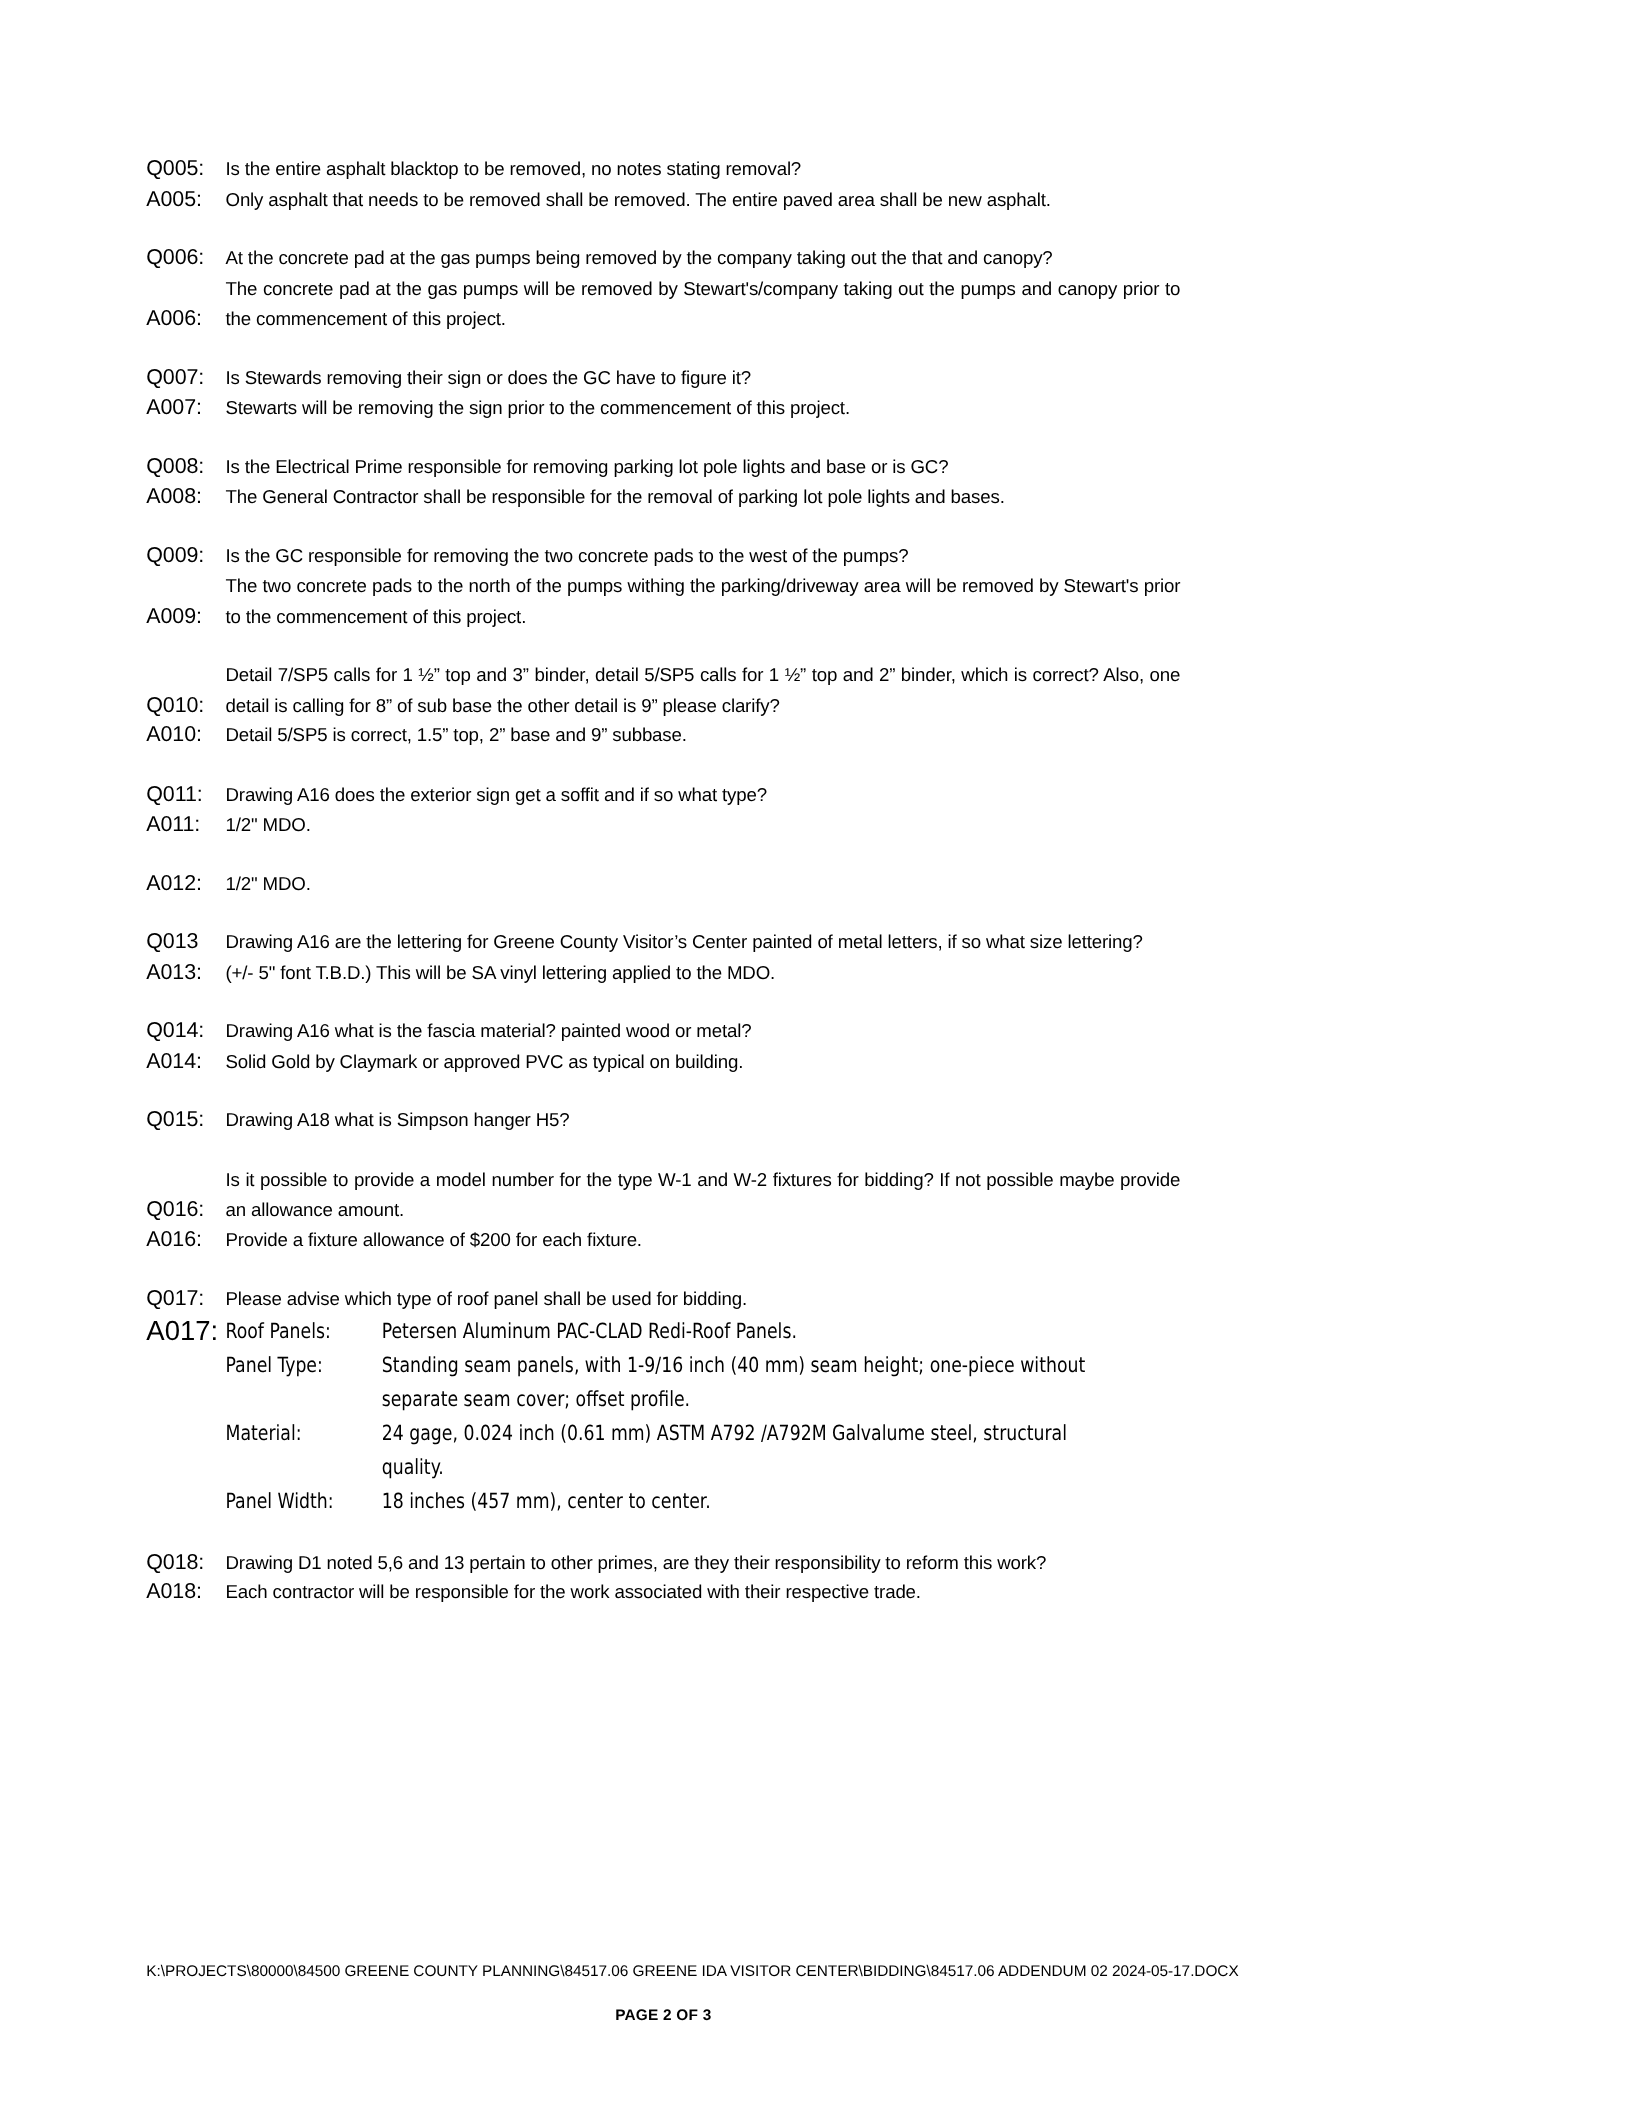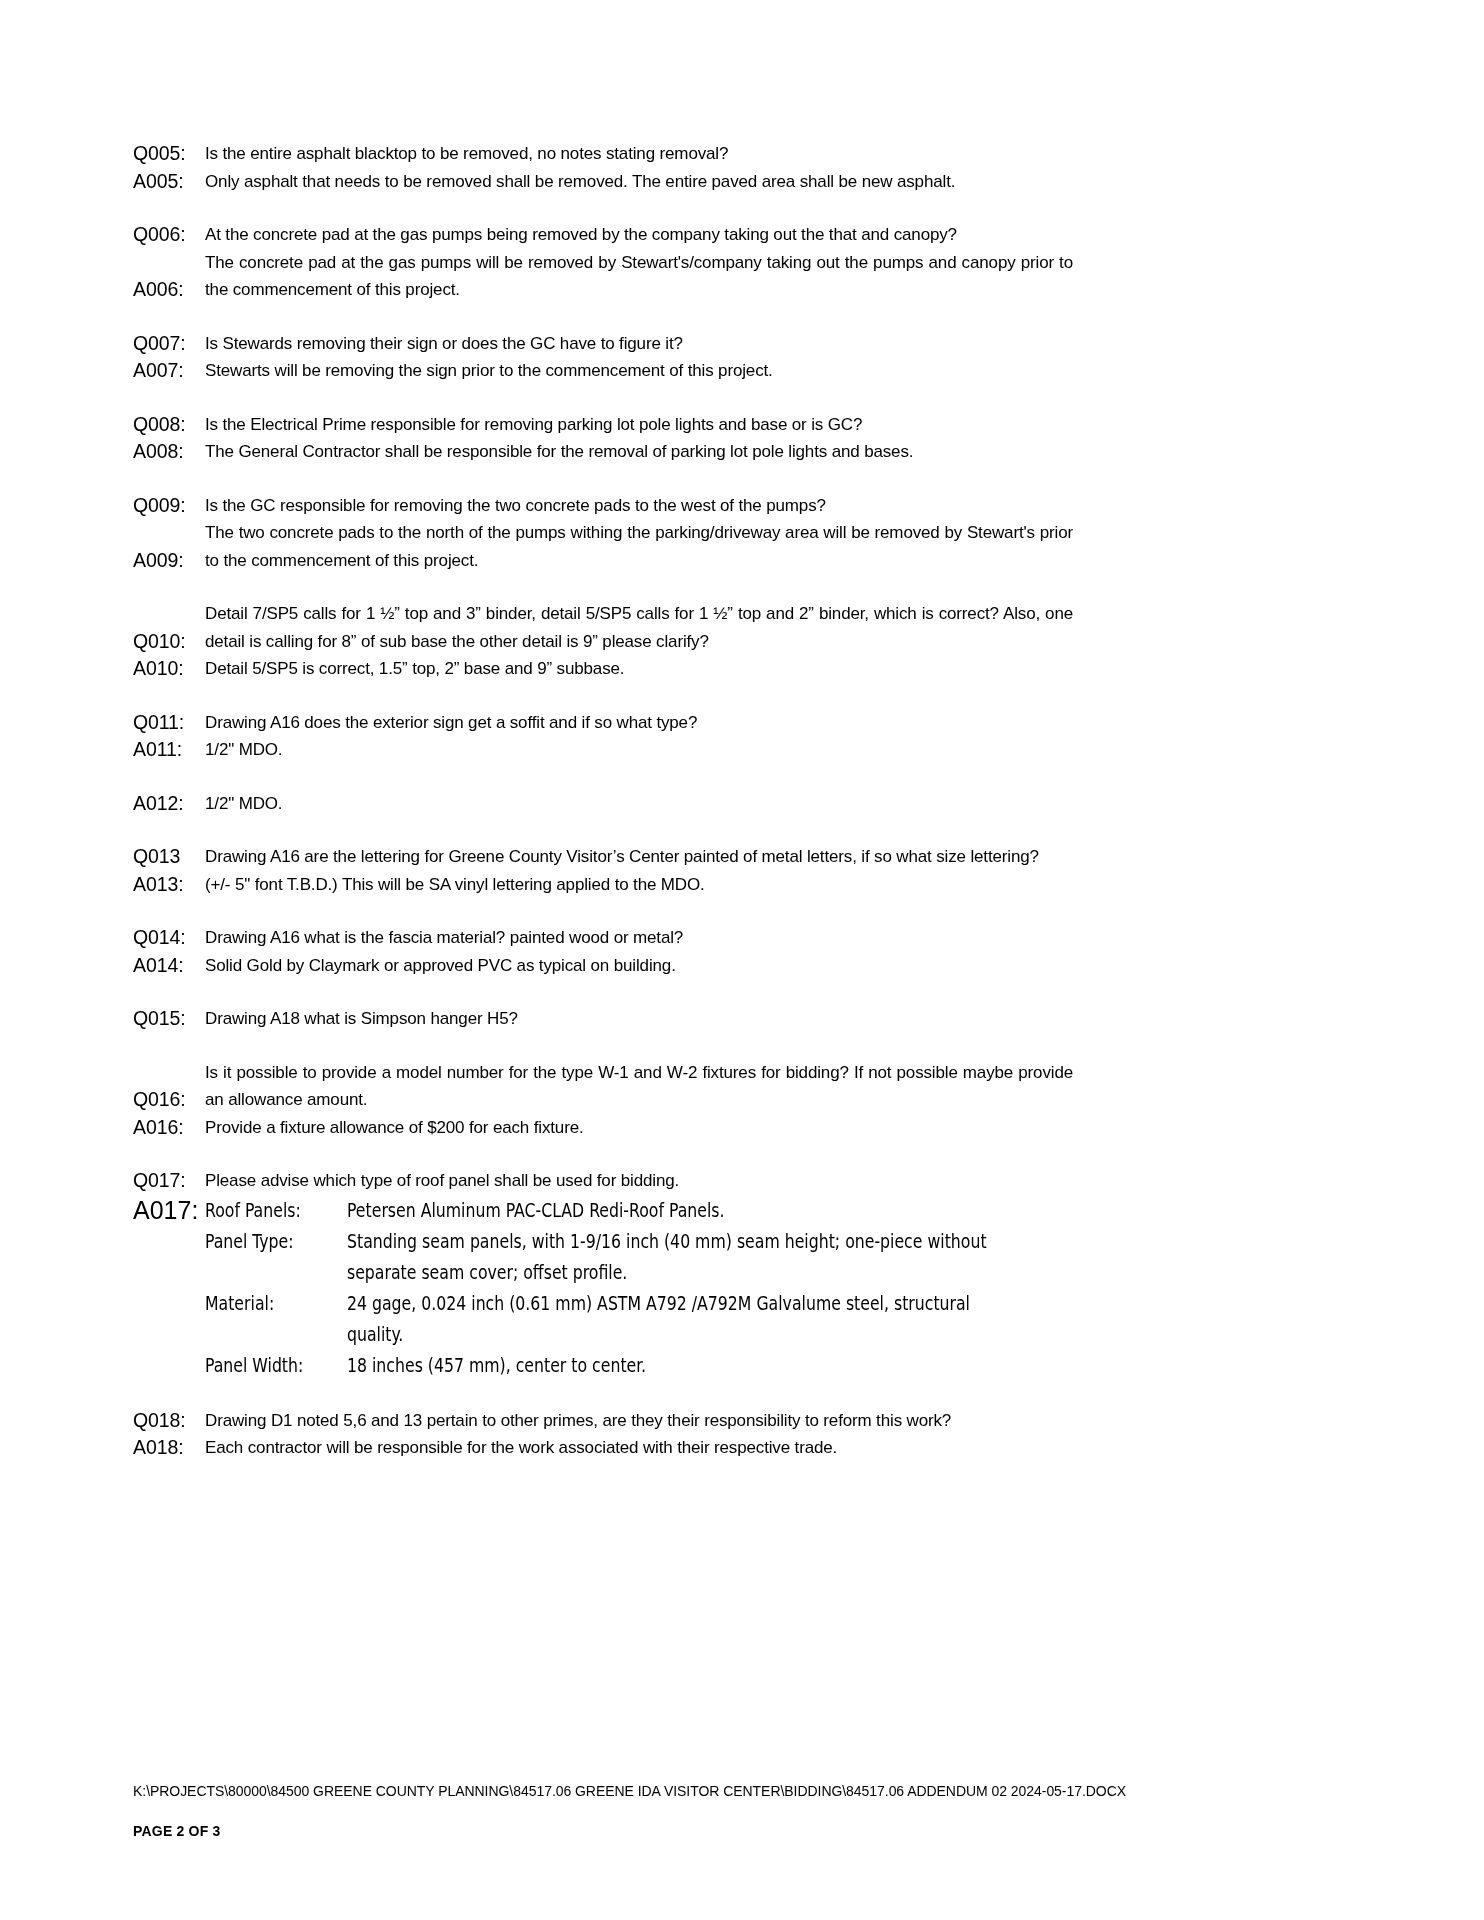--- a/index.html
+++ b/index.html
@@ -106,21 +106,21 @@
     font-size: 14px;
     line-height: 18px;
     letter-spacing: -0.05px;
     white-space: nowrap;
   }
   .footer-page {
     margin-top: 22px;
     font-size: 14px;
     line-height: 18px;
     font-weight: bold;
-    text-align: left;
+    text-align: center;
     letter-spacing: 0.2px;
   }
 </style>
 </head>
 <body>
 
 <div class="page">
 
   <div class="content">
 

